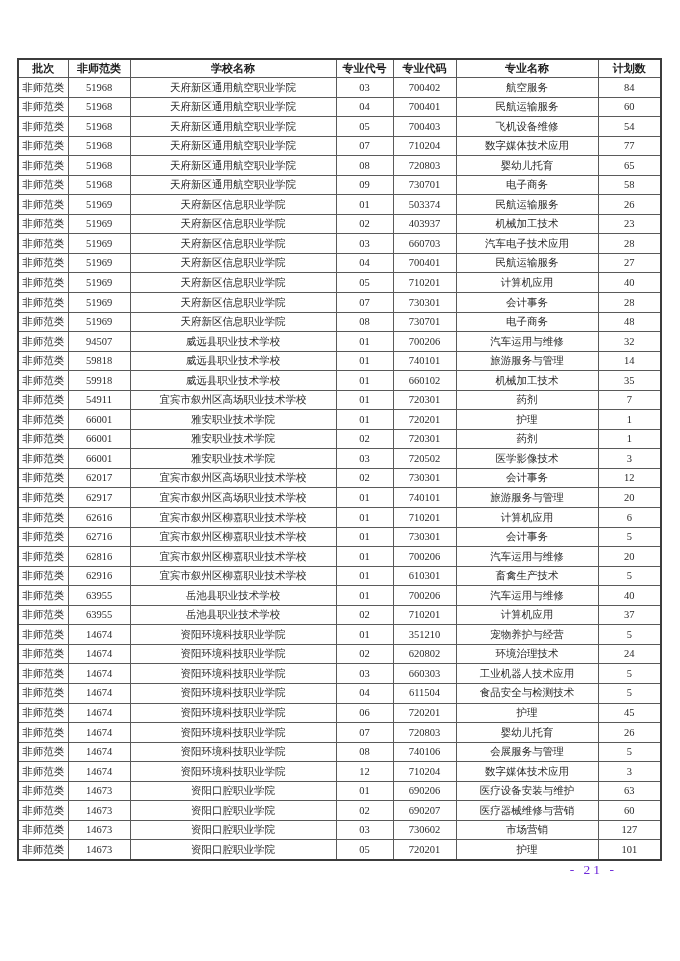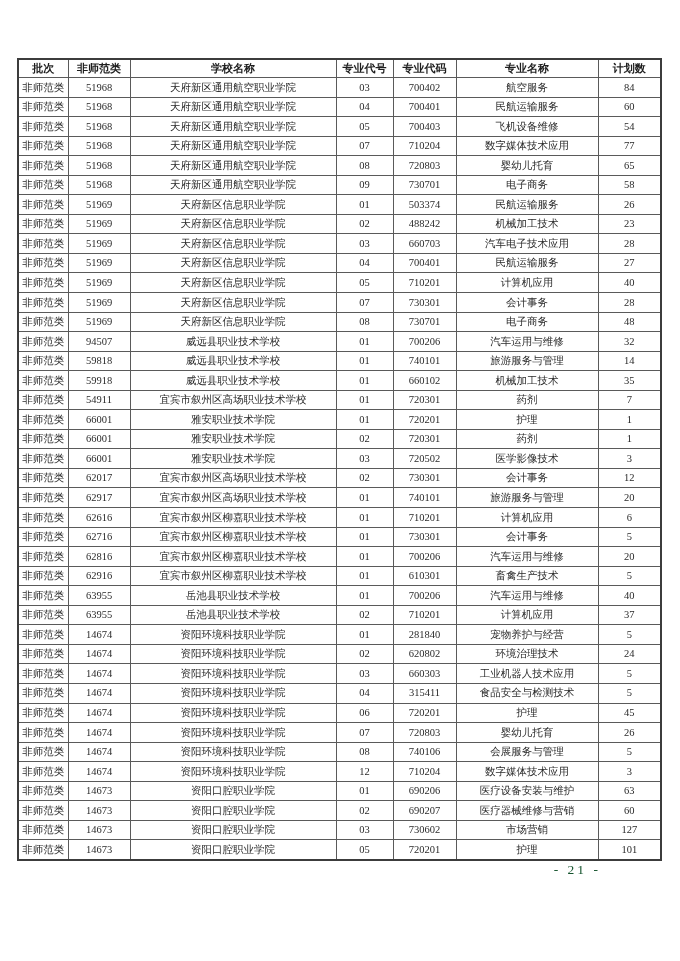--- a/index.html
+++ b/index.html
@@ -43,23 +43,23 @@
     font-size: 11px;
     color: #1e1e1e;
   }
   table.plan-table td {
     font-weight: normal;
     color: #2a2a2a;
   }
   .page-number {
     position: absolute;
     top: 862px;
-    right: 79px;
+    right: 63px;
     font-size: 13.5px;
-    color: #14532d;
+    color: #6d28d9;
     letter-spacing: 3px;
     font-family: "Liberation Serif", "DejaVu Serif", serif;
   }
 </style>
 </head>
 <body>
 
 <div class="page">
 
   <table class="plan-table">
@@ -145,21 +145,21 @@
           <td>01</td>
           <td>503374</td>
           <td>民航运输服务</td>
           <td>26</td>
         </tr>
         <tr>
           <td>非师范类</td>
           <td>51969</td>
           <td>天府新区信息职业学院</td>
           <td>02</td>
-          <td>488242</td>
+          <td>403937</td>
           <td>机械加工技术</td>
           <td>23</td>
         </tr>
         <tr>
           <td>非师范类</td>
           <td>51969</td>
           <td>天府新区信息职业学院</td>
           <td>03</td>
           <td>660703</td>
           <td>汽车电子技术应用</td>
@@ -334,21 +334,21 @@
           <td>02</td>
           <td>710201</td>
           <td>计算机应用</td>
           <td>37</td>
         </tr>
         <tr>
           <td>非师范类</td>
           <td>14674</td>
           <td>资阳环境科技职业学院</td>
           <td>01</td>
-          <td>281840</td>
+          <td>351210</td>
           <td>宠物养护与经营</td>
           <td>5</td>
         </tr>
         <tr>
           <td>非师范类</td>
           <td>14674</td>
           <td>资阳环境科技职业学院</td>
           <td>02</td>
           <td>620802</td>
           <td>环境治理技术</td>
@@ -361,21 +361,21 @@
           <td>03</td>
           <td>660303</td>
           <td>工业机器人技术应用</td>
           <td>5</td>
         </tr>
         <tr>
           <td>非师范类</td>
           <td>14674</td>
           <td>资阳环境科技职业学院</td>
           <td>04</td>
-          <td>315411</td>
+          <td>611504</td>
           <td>食品安全与检测技术</td>
           <td>5</td>
         </tr>
         <tr>
           <td>非师范类</td>
           <td>14674</td>
           <td>资阳环境科技职业学院</td>
           <td>06</td>
           <td>720201</td>
           <td>护理</td>

